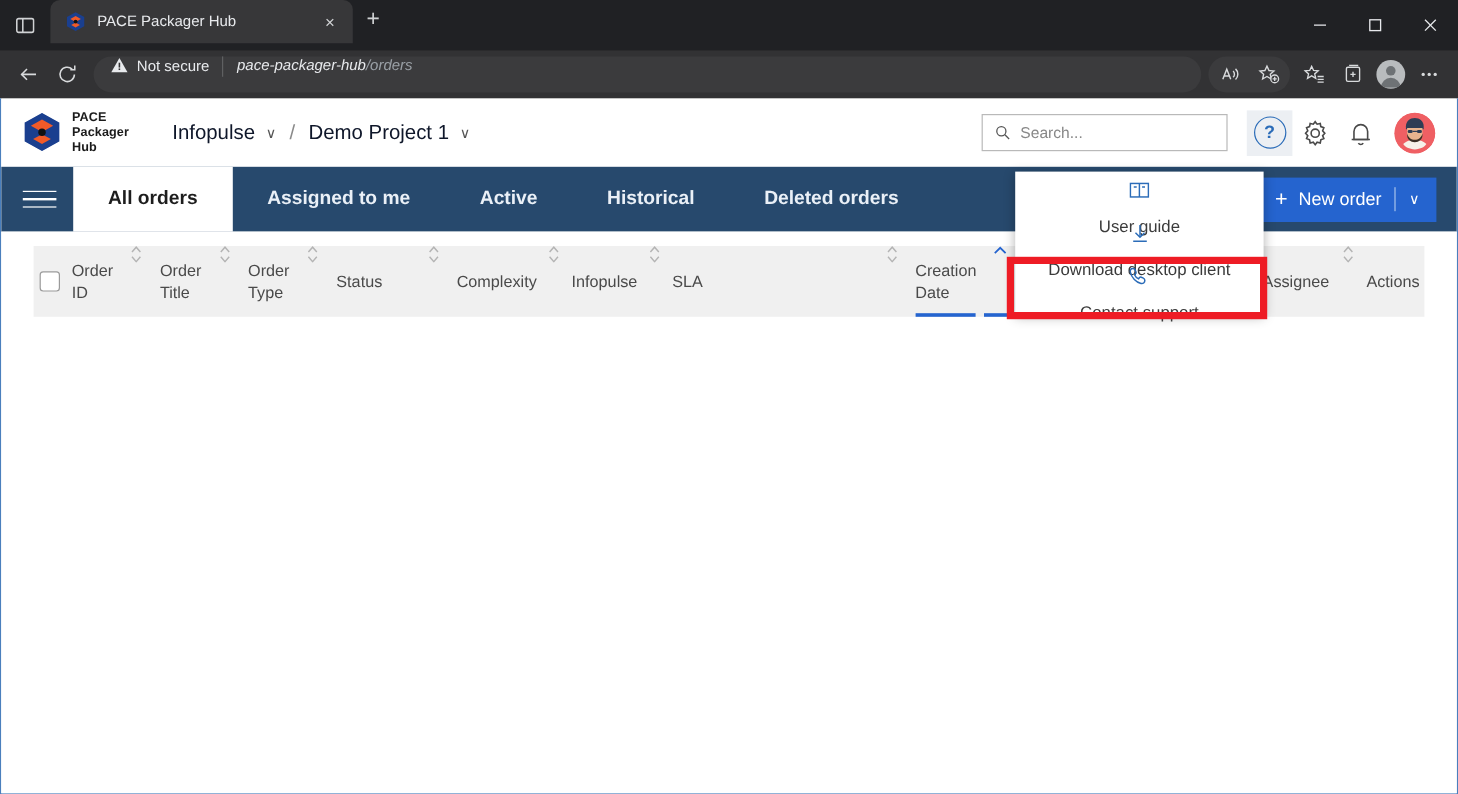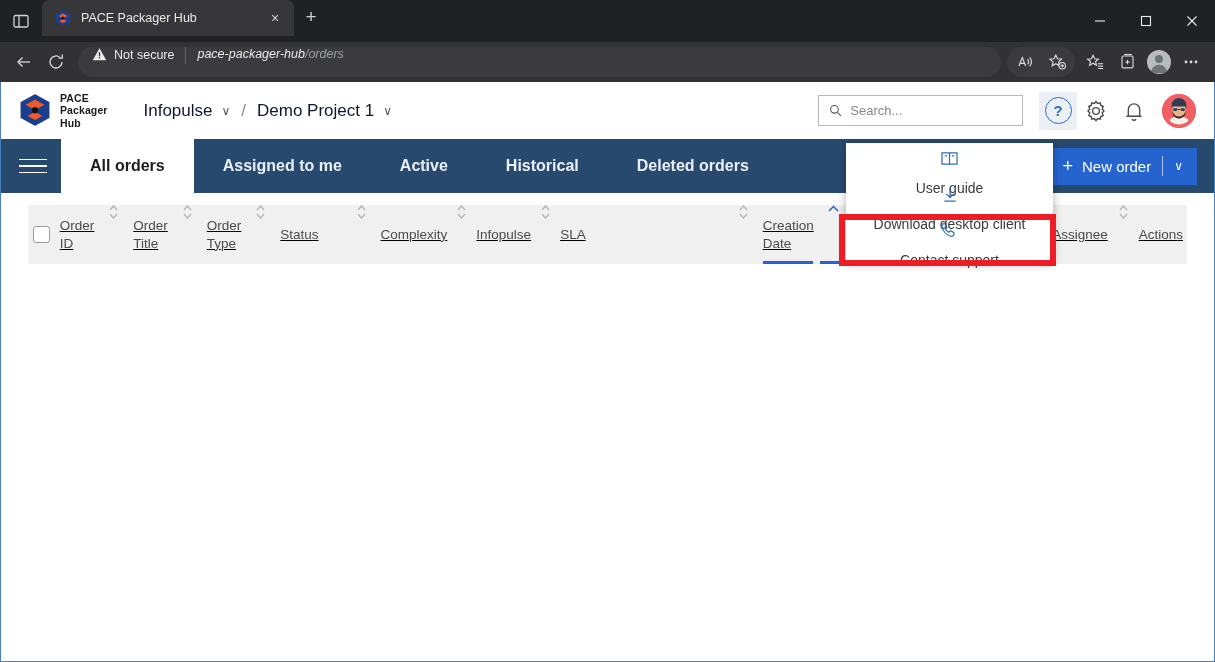--- a/index.html
+++ b/index.html
@@ -244,21 +244,20 @@
   .table-wrap {
     position: relative;
     padding: 12px 27px 0 27px;
     background: #ffffff;
     height: 100%;
   }
   .table-head {
     display: flex; align-items: stretch;
     background: #f0f0f0;
     height: 59px;
-    text-decoration: underline;
   }
   .th {
     display: flex; align-items: center;
     position: relative;
     color: #4a4a4a; font-size: 13.5px;
     padding: 0 4px;
   }
   .th-label { line-height: 1.28; }
   .th-cb { width: 44px; justify-content: center; padding: 0; }
   .cb {

